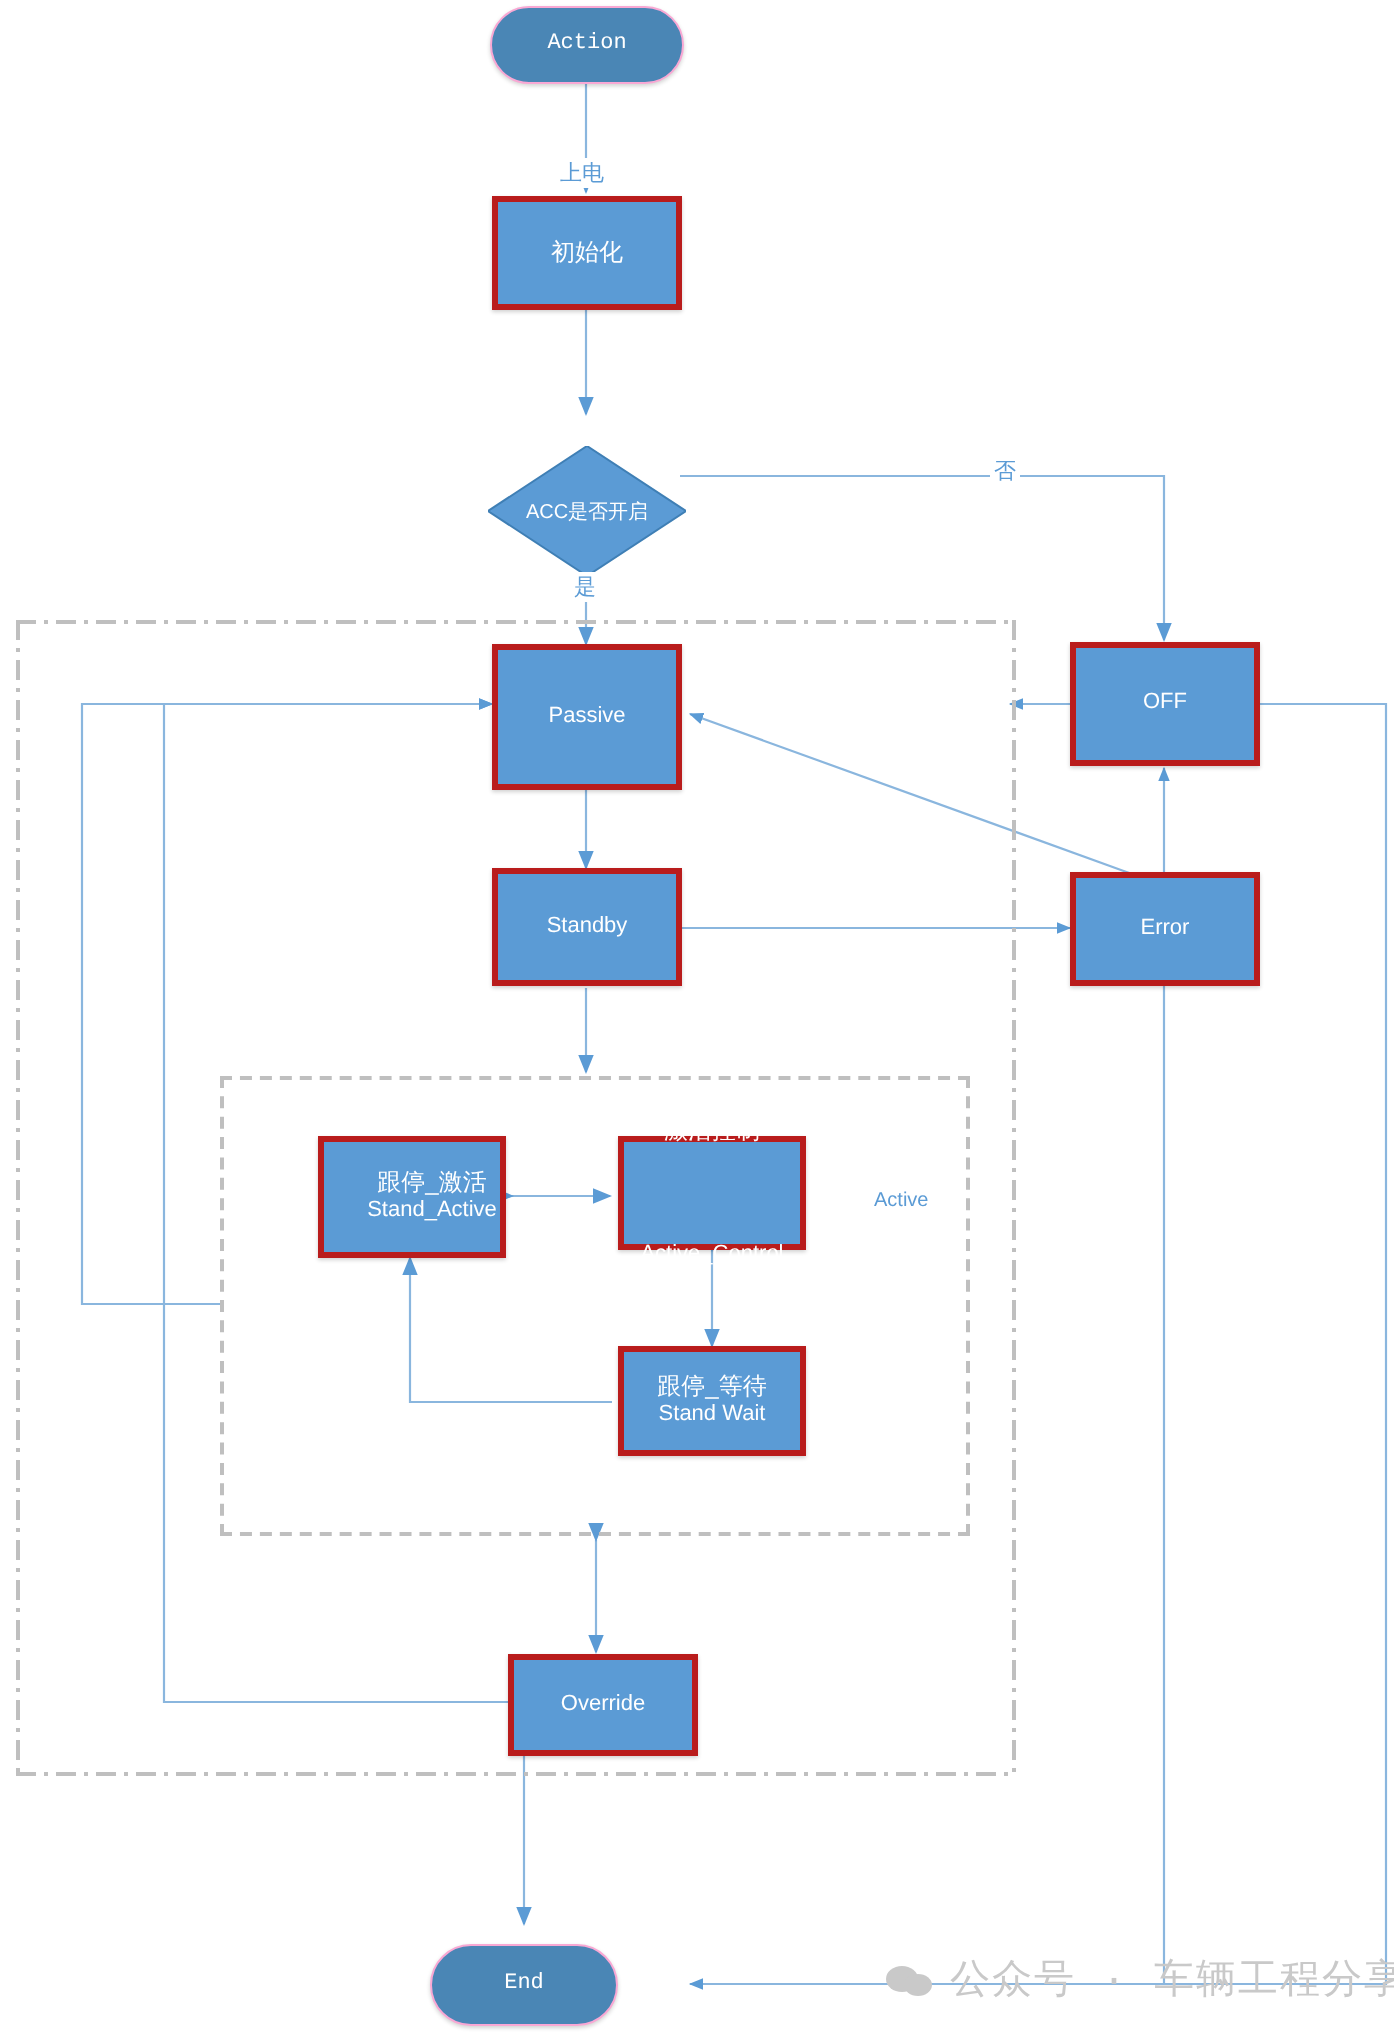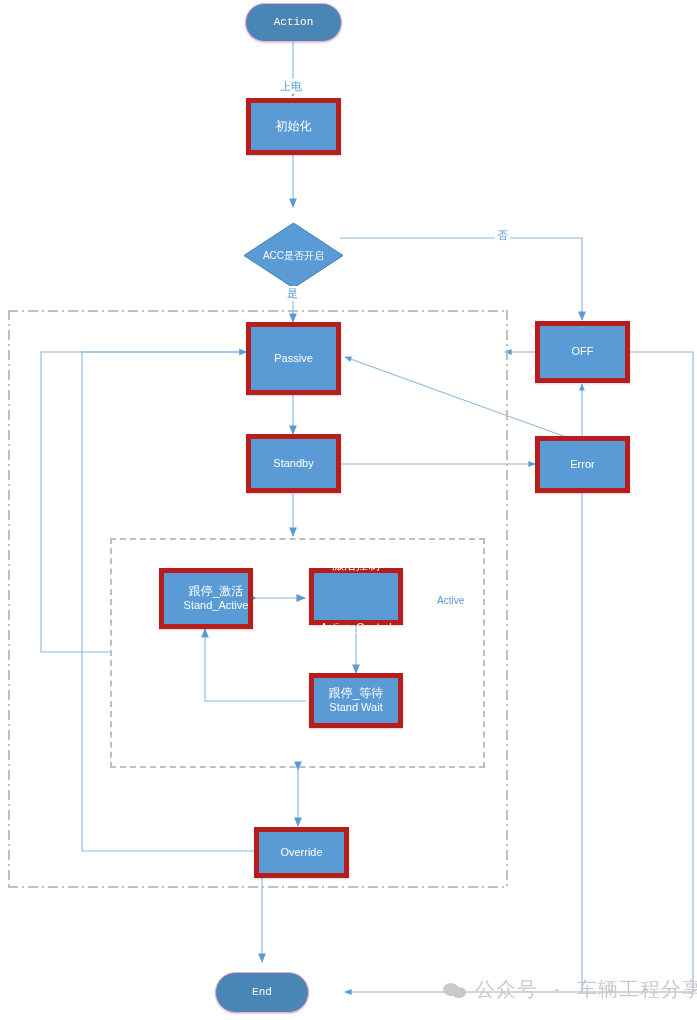--- a/index.html
+++ b/index.html
@@ -8,21 +8,21 @@
     font-family:"Liberation Sans","DejaVu Sans",sans-serif;
     width:697px;height:1020px;overflow:hidden;position:relative;
   }
   #stage{position:absolute;left:0;top:0;width:697px;height:1020px;}
   svg#wires{position:absolute;left:0;top:0;width:697px;height:1020px;}
 
   .node{
     position:absolute;box-sizing:border-box;
     display:flex;align-items:center;justify-content:center;
     text-align:center;color:#ffffff;line-height:1.25;
-    border:5px solid #b91c1c;
+    border:3px solid #b91c1c;
     box-shadow:0 1px 2px rgba(0,0,0,.18);
   }
   .node.rect{background:#5B9BD5;font-size:11px;}
   .node.term{
     background:#4a86b5;border-radius:22px;font-size:11px;
     border:1px solid #f9a8d4;
     font-family:Liberation Mono, monospace;
   }
   .node .cn{display:block;font-size:12px;}
   .node .en{display:block;font-size:11px;}

